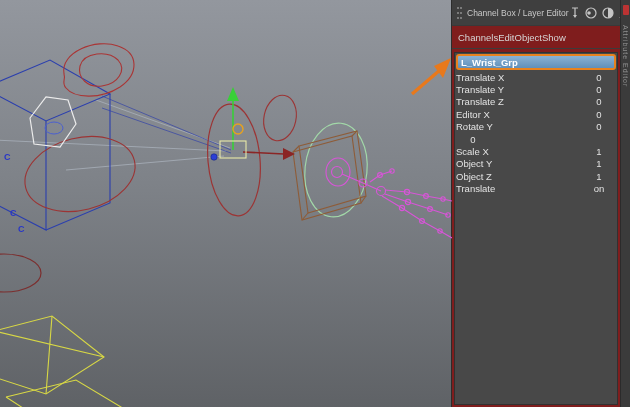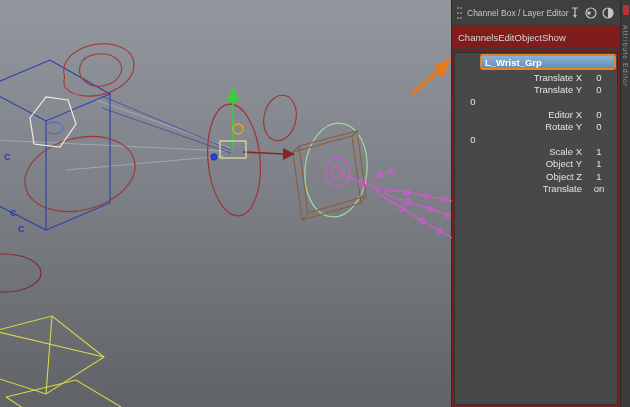--- a/index.html
+++ b/index.html
@@ -20,23 +20,23 @@
   .panel-title { font-size:8.5px; color:#c9c9c9; margin-left:4px; white-space:nowrap; }
   .header-icons { margin-left:auto; display:flex; gap:3px; align-items:center; }
   .hicon { display:inline-flex; }
   .menubar { height:23px; display:flex; align-items:center; padding-left:6px;
              font-size:9.5px; color:#d6d6d6; border-bottom:1px solid #3c3c3c; }
   .menu-item { cursor:default; }
   .channels-box { flex:1; margin:3px 2px 2px 2px; background:#484848;
                   border:1px solid #313131; display:flex; flex-direction:column; padding:1px; }
   .object-row { height:16px; background:linear-gradient(180deg,#8ab2d4,#6090ba);
                 border:2px solid #e8821e; border-radius:3px; color:#ffffff; font-weight:bold;
-                font-size:9.5px; padding-left:3px; display:flex; align-items:center; margin-bottom:1px;margin-left:24px; }
+                font-size:9.5px; padding-left:3px; display:flex; align-items:center; margin-bottom:1px; }
   .channel-row { height:12.4px; display:flex; align-items:center; font-size:9.5px; color:#e3e3e3; }
-  .channel-label { flex:1; text-align:right; }
+  .channel-label { flex:1; }
   .channel-value { width:34px; text-align:center; }
   .channels-fill { flex:1; }
 
   
   #strip { width:10px; flex:none; background:#3b3b3b; border-left:1px solid #2b2b2b;
            display:flex; flex-direction:column; align-items:center; }
   .strip-icon { width:6px; height:10px; background:#bb3333; border-radius:1px; margin-top:5px; }
   .strip-label { writing-mode:vertical-rl; font-size:7px; color:#8e8e8e; margin-top:10px;
                  letter-spacing:1px; white-space:nowrap; }
 </style>
@@ -196,20 +196,21 @@
 
       <div class="channel-row">
         <span class="channel-label">Translate X</span>
         <span class="channel-value">0</span>
       </div>
       <div class="channel-row">
         <span class="channel-label">Translate Y</span>
         <span class="channel-value">0</span>
       </div>
       <div class="channel-row">
+        <span class="channel-label">Translate Z</span>
         <span class="channel-value">0</span>
       </div>
       <div class="channel-row">
         <span class="channel-label">Editor X</span>
         <span class="channel-value">0</span>
       </div>
       <div class="channel-row">
         <span class="channel-label">Rotate Y</span>
         <span class="channel-value">0</span>
       </div>

